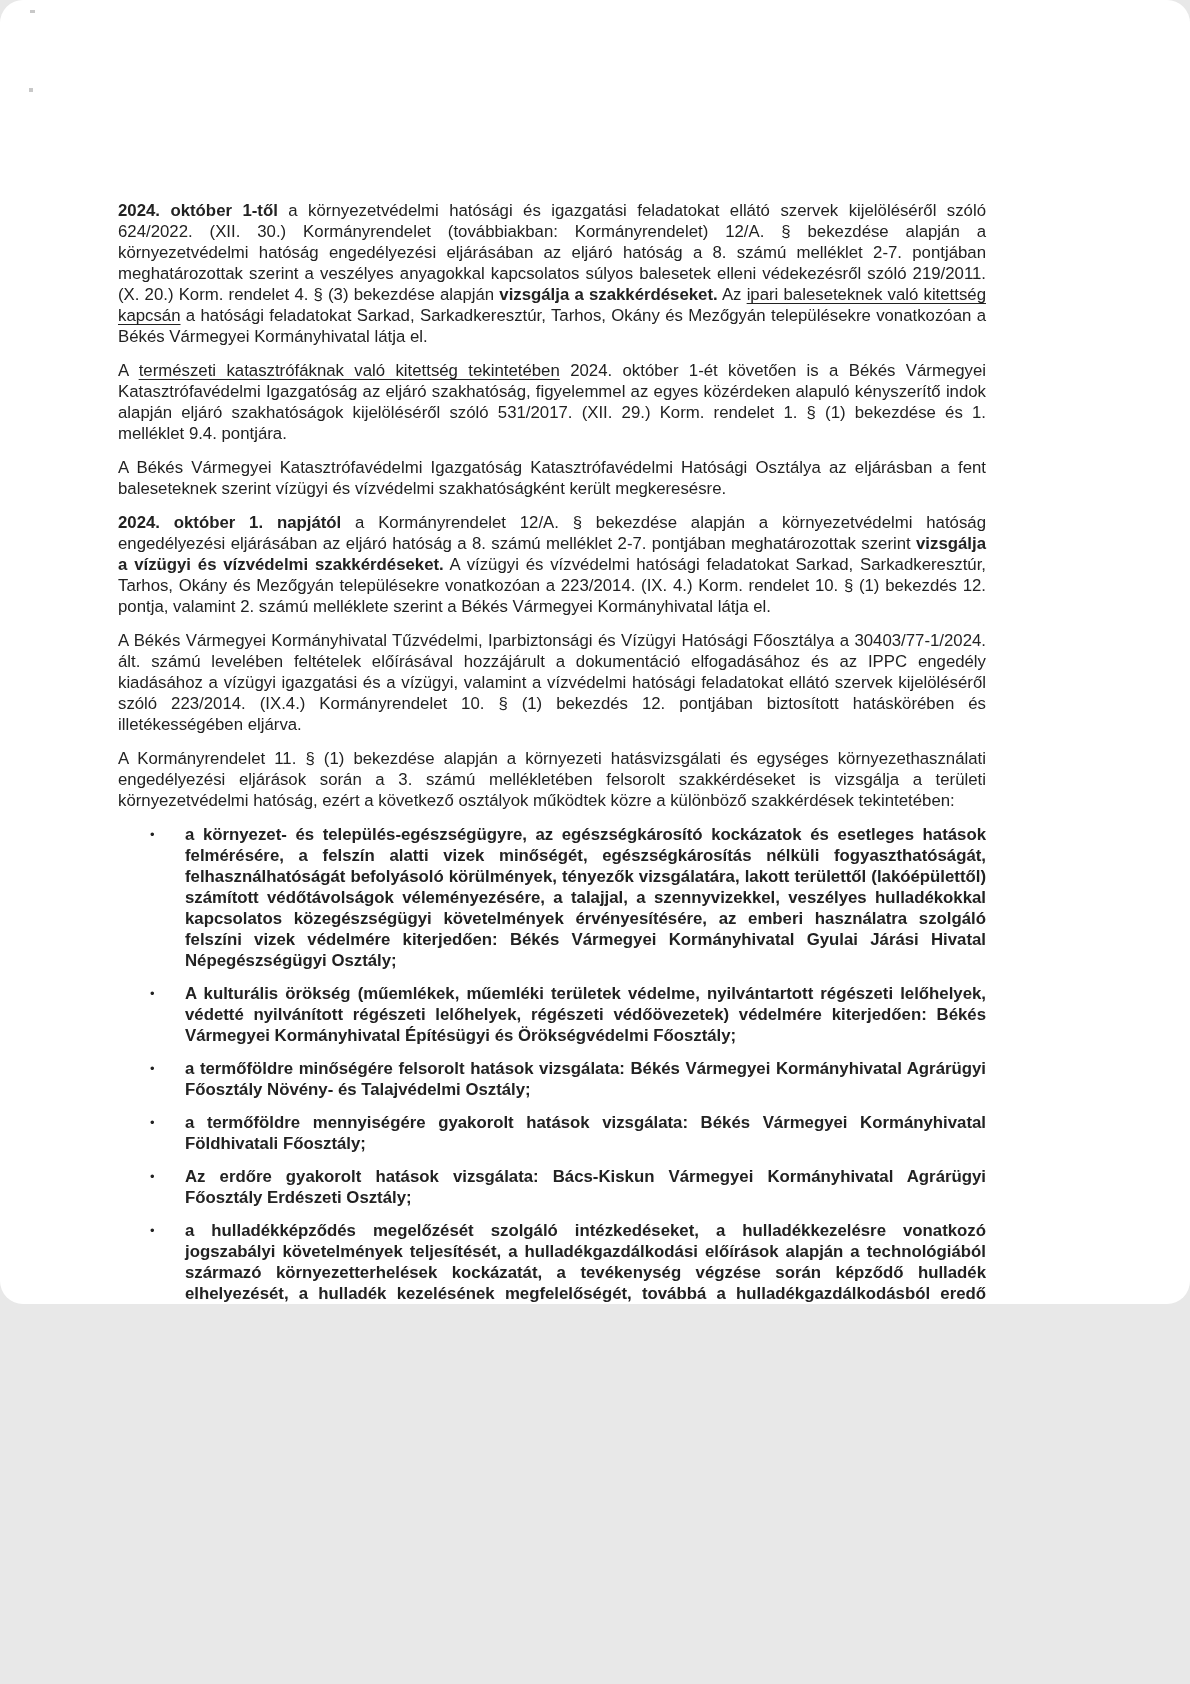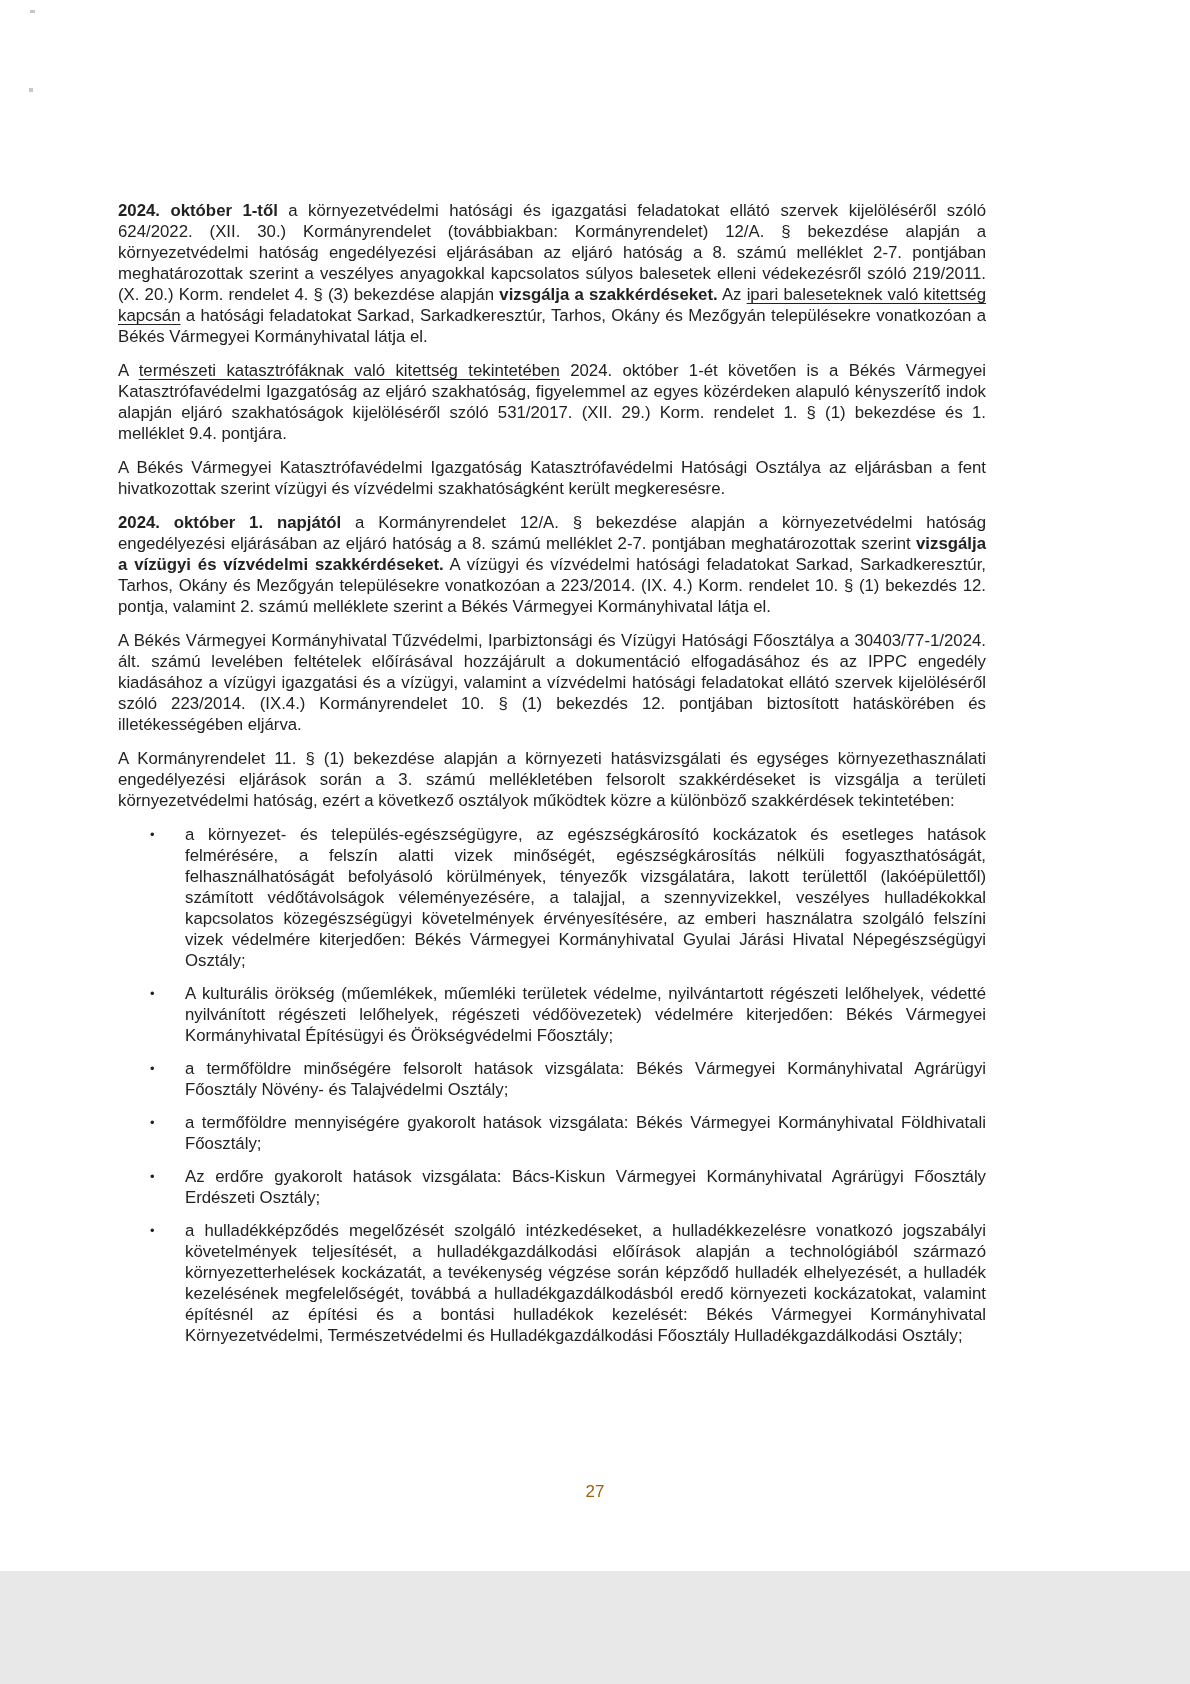--- a/index.html
+++ b/index.html
@@ -3,26 +3,27 @@
 <meta charset="utf-8">
 <style>
   html, body {
     margin: 0;
     padding: 0;
     background: #e8e8e8;
   }
   .page {
     position: relative;
     width: 1190px;
-    height: 1571px;
+    height: 1304px;
     background: #ffffff;
     margin: 0 auto;
     overflow: hidden;
     font-family: "Liberation Sans", "DejaVu Sans", sans-serif;
     color: #222222;
+    border-radius: 23px;
   }
   .doc-body {
     position: absolute;
     left: 118px;
     top: 200px;
     width: 868px;
     font-size: 16.8px;
     line-height: 21px;
     text-align: justify;
   }
@@ -39,20 +40,21 @@
     padding-left: 32px;
     box-sizing: border-box;
     font-size: 13px;
     line-height: 21px;
     text-align: left;
     user-select: none;
   }
   .bullet-text {
     flex: 1 1 auto;
     text-align: justify;
+    font-weight: bold;
   }
   .bold { font-weight: 700; }
   .underline { text-decoration: underline; text-underline-offset: 3px; text-decoration-thickness: 1.4px; }
   .page-number {
     position: absolute;
     top: 1482px;
     left: 0;
     width: 100%;
     text-align: center;
     font-size: 17px;
@@ -70,21 +72,21 @@
 </head>
 <body>
 
 <div class="page">
   <div class="artifact a1"></div>
   <div class="artifact a2"></div>
 
   <div class="doc-body">
       <p class="para"><span class="bold">2024. október 1-től</span><span> a környezetvédelmi hatósági és igazgatási feladatokat ellátó szervek kijelöléséről szóló 624/2022. (XII. 30.) Kormányrendelet (továbbiakban: Kormányrendelet) 12/A. § bekezdése alapján a környezetvédelmi hatóság engedélyezési eljárásában az eljáró hatóság a 8. számú melléklet 2-7. pontjában meghatározottak szerint a veszélyes anyagokkal kapcsolatos súlyos balesetek elleni védekezésről szóló 219/2011. (X. 20.) Korm. rendelet 4. § (3) bekezdése alapján </span><span class="bold">vizsgálja a szakkérdéseket.</span><span> Az </span><span class="underline">ipari baleseteknek való kitettség kapcsán</span><span> a hatósági feladatokat Sarkad, Sarkadkeresztúr, Tarhos, Okány és Mezőgyán településekre vonatkozóan a Békés Vármegyei Kormányhivatal látja el.</span></p>
       <p class="para"><span>A </span><span class="underline">természeti katasztrófáknak való kitettség tekintetében</span><span> 2024. október 1-ét követően is a Békés Vármegyei Katasztrófavédelmi Igazgatóság az eljáró szakhatóság, figyelemmel az egyes közérdeken alapuló kényszerítő indok alapján eljáró szakhatóságok kijelöléséről szóló 531/2017. (XII. 29.) Korm. rendelet 1. § (1) bekezdése és 1. melléklet 9.4. pontjára.</span></p>
-      <p class="para"><span>A Békés Vármegyei Katasztrófavédelmi Igazgatóság Katasztrófavédelmi Hatósági Osztálya az eljárásban a fent hivatkozottak szerint vízügyi és vízvédelmi szakhatóságként került megkeresésre.</span></p>
+      <p class="para"><span>A Békés Vármegyei Katasztrófavédelmi Igazgatóság Katasztrófavédelmi Hatósági Osztálya az eljárásban a fent baleseteknek szerint vízügyi és vízvédelmi szakhatóságként került megkeresésre.</span></p>
       <p class="para"><span class="bold">2024. október 1. napjától</span><span> a Kormányrendelet 12/A. § bekezdése alapján a környezetvédelmi hatóság engedélyezési eljárásában az eljáró hatóság a 8. számú melléklet 2-7. pontjában meghatározottak szerint </span><span class="bold">vizsgálja a vízügyi és vízvédelmi szakkérdéseket.</span><span> A vízügyi és vízvédelmi hatósági feladatokat Sarkad, Sarkadkeresztúr, Tarhos, Okány és Mezőgyán településekre vonatkozóan a 223/2014. (IX. 4.) Korm. rendelet 10. § (1) bekezdés 12. pontja, valamint 2. számú melléklete szerint a Békés Vármegyei Kormányhivatal látja el.</span></p>
       <p class="para"><span>A Békés Vármegyei Kormányhivatal Tűzvédelmi, Iparbiztonsági és Vízügyi Hatósági Főosztálya a 30403/77-1/2024. ált. számú levelében feltételek előírásával hozzájárult a dokumentáció elfogadásához és az IPPC engedély kiadásához a vízügyi igazgatási és a vízügyi, valamint a vízvédelmi hatósági feladatokat ellátó szervek kijelöléséről szóló 223/2014. (IX.4.) Kormányrendelet 10. § (1) bekezdés 12. pontjában biztosított hatáskörében és illetékességében eljárva.</span></p>
       <p class="para"><span>A Kormányrendelet 11. § (1) bekezdése alapján a környezeti hatásvizsgálati és egységes környezethasználati engedélyezési eljárások során a 3. számú mellékletében felsorolt szakkérdéseket is vizsgálja a területi környezetvédelmi hatóság, ezért a következő osztályok működtek közre a különböző szakkérdések tekintetében:</span></p>
       <div class="bullet-item">
         <span class="bullet-marker">•</span>
         <span class="bullet-text"><span>a környezet- és település-egészségügyre, az egészségkárosító kockázatok és esetleges hatások felmérésére, a felszín alatti vizek minőségét, egészségkárosítás nélküli fogyaszthatóságát, felhasználhatóságát befolyásoló körülmények, tényezők vizsgálatára, lakott területtől (lakóépülettől) számított védőtávolságok véleményezésére, a talajjal, a szennyvizekkel, veszélyes hulladékokkal kapcsolatos közegészségügyi követelmények érvényesítésére, az emberi használatra szolgáló felszíni vizek védelmére kiterjedően: Békés Vármegyei Kormányhivatal Gyulai Járási Hivatal Népegészségügyi Osztály;</span></span>
       </div>
       <div class="bullet-item">
         <span class="bullet-marker">•</span>
         <span class="bullet-text"><span>A kulturális örökség (műemlékek, műemléki területek védelme, nyilvántartott régészeti lelőhelyek, védetté nyilvánított régészeti lelőhelyek, régészeti védőövezetek) védelmére kiterjedően: Békés Vármegyei Kormányhivatal Építésügyi és Örökségvédelmi Főosztály;</span></span>

